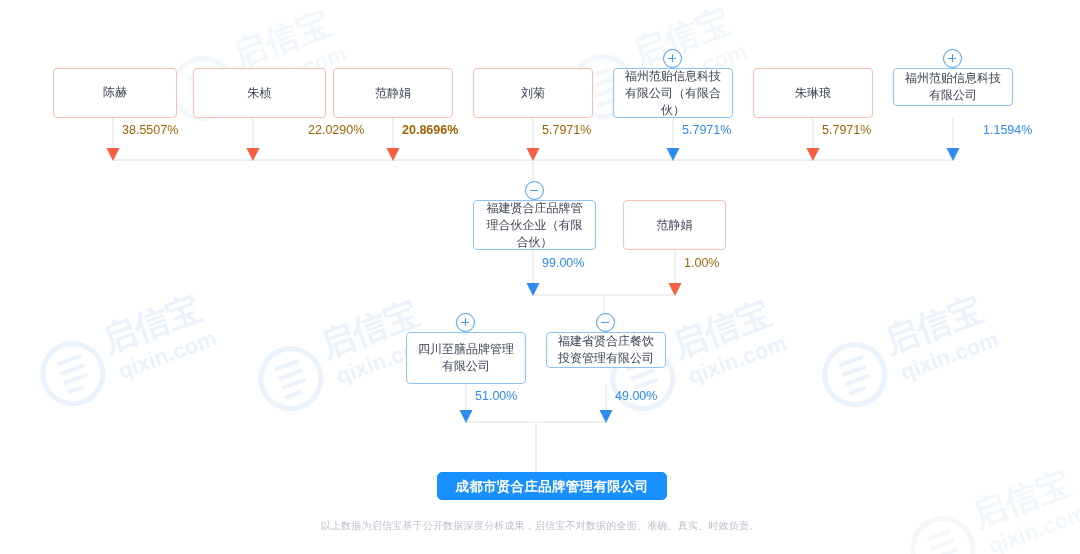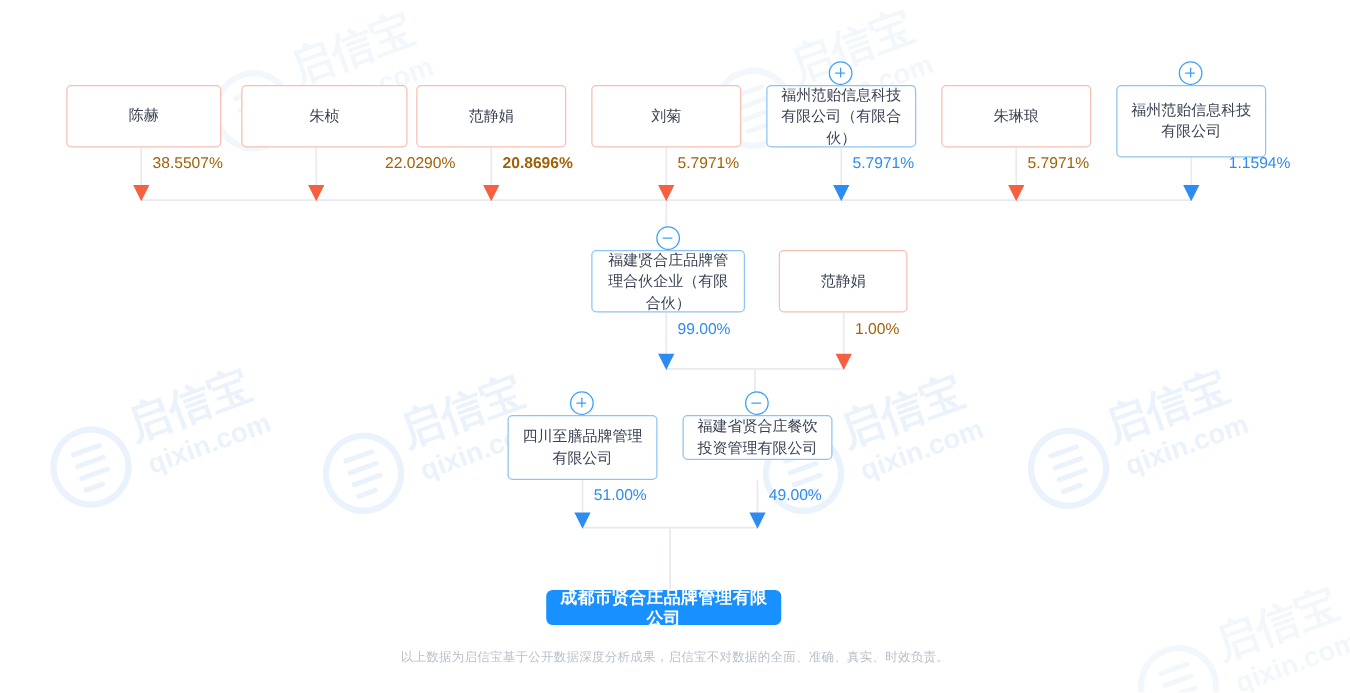--- a/index.html
+++ b/index.html
@@ -315,21 +315,21 @@
     <span class="node-label">福州范贻信息科技有限公司（有限合伙）</span>
   </div>
   <div class="toggle plus" style="left:663px; top:49px;"></div>
   <div class="pct blue" style="left:682px; top:123px;">5.7971%</div>
 
   <div class="node person" style="left:753px; top:68px; width:120px; height:50px;">
     <span class="node-label">朱琳琅</span>
   </div>
   <div class="pct red" style="left:822px; top:123px;">5.7971%</div>
 
-  <div class="node company" style="left:893px; top:68px; width:120px; height:58px;">
+  <div class="node company" style="left:893px; top:68px; width:120px; height:38px;">
     <span class="node-label">福州范贻信息科技有限公司</span>
   </div>
   <div class="toggle plus" style="left:943px; top:49px;"></div>
   <div class="pct blue" style="left:962px; top:123px;margin-left:21px;">1.1594%</div>
 
   <div class="node company" style="left:473px; top:200px; width:123px; height:50px;">
     <span class="node-label">福建贤合庄品牌管理合伙企业（有限合伙）</span>
   </div>
   <div class="toggle minus" style="left:525px; top:181px;"></div>
   <div class="pct blue" style="left:542px; top:256px;">99.00%</div>
@@ -344,19 +344,19 @@
   </div>
   <div class="toggle plus" style="left:456px; top:313px;"></div>
   <div class="pct blue" style="left:475px; top:389px;">51.00%</div>
 
   <div class="node company" style="left:546px; top:332px; width:120px; height:36px;">
     <span class="node-label">福建省贤合庄餐饮投资管理有限公司</span>
   </div>
   <div class="toggle minus" style="left:596px; top:313px;"></div>
   <div class="pct blue" style="left:615px; top:389px;">49.00%</div>
 
-  <div class="node target" style="left:437px; top:472px; width:188px; height:28px;">
+  <div class="node target" style="left:437px; top:472px; width:230px; height:28px;">
     <span class="node-label">成都市贤合庄品牌管理有限公司</span>
   </div>
 
   <div class="footer">以上数据为启信宝基于公开数据深度分析成果，启信宝不对数据的全面、准确、真实、时效负责。</div>
 
 </div>
 
 </body></html>

